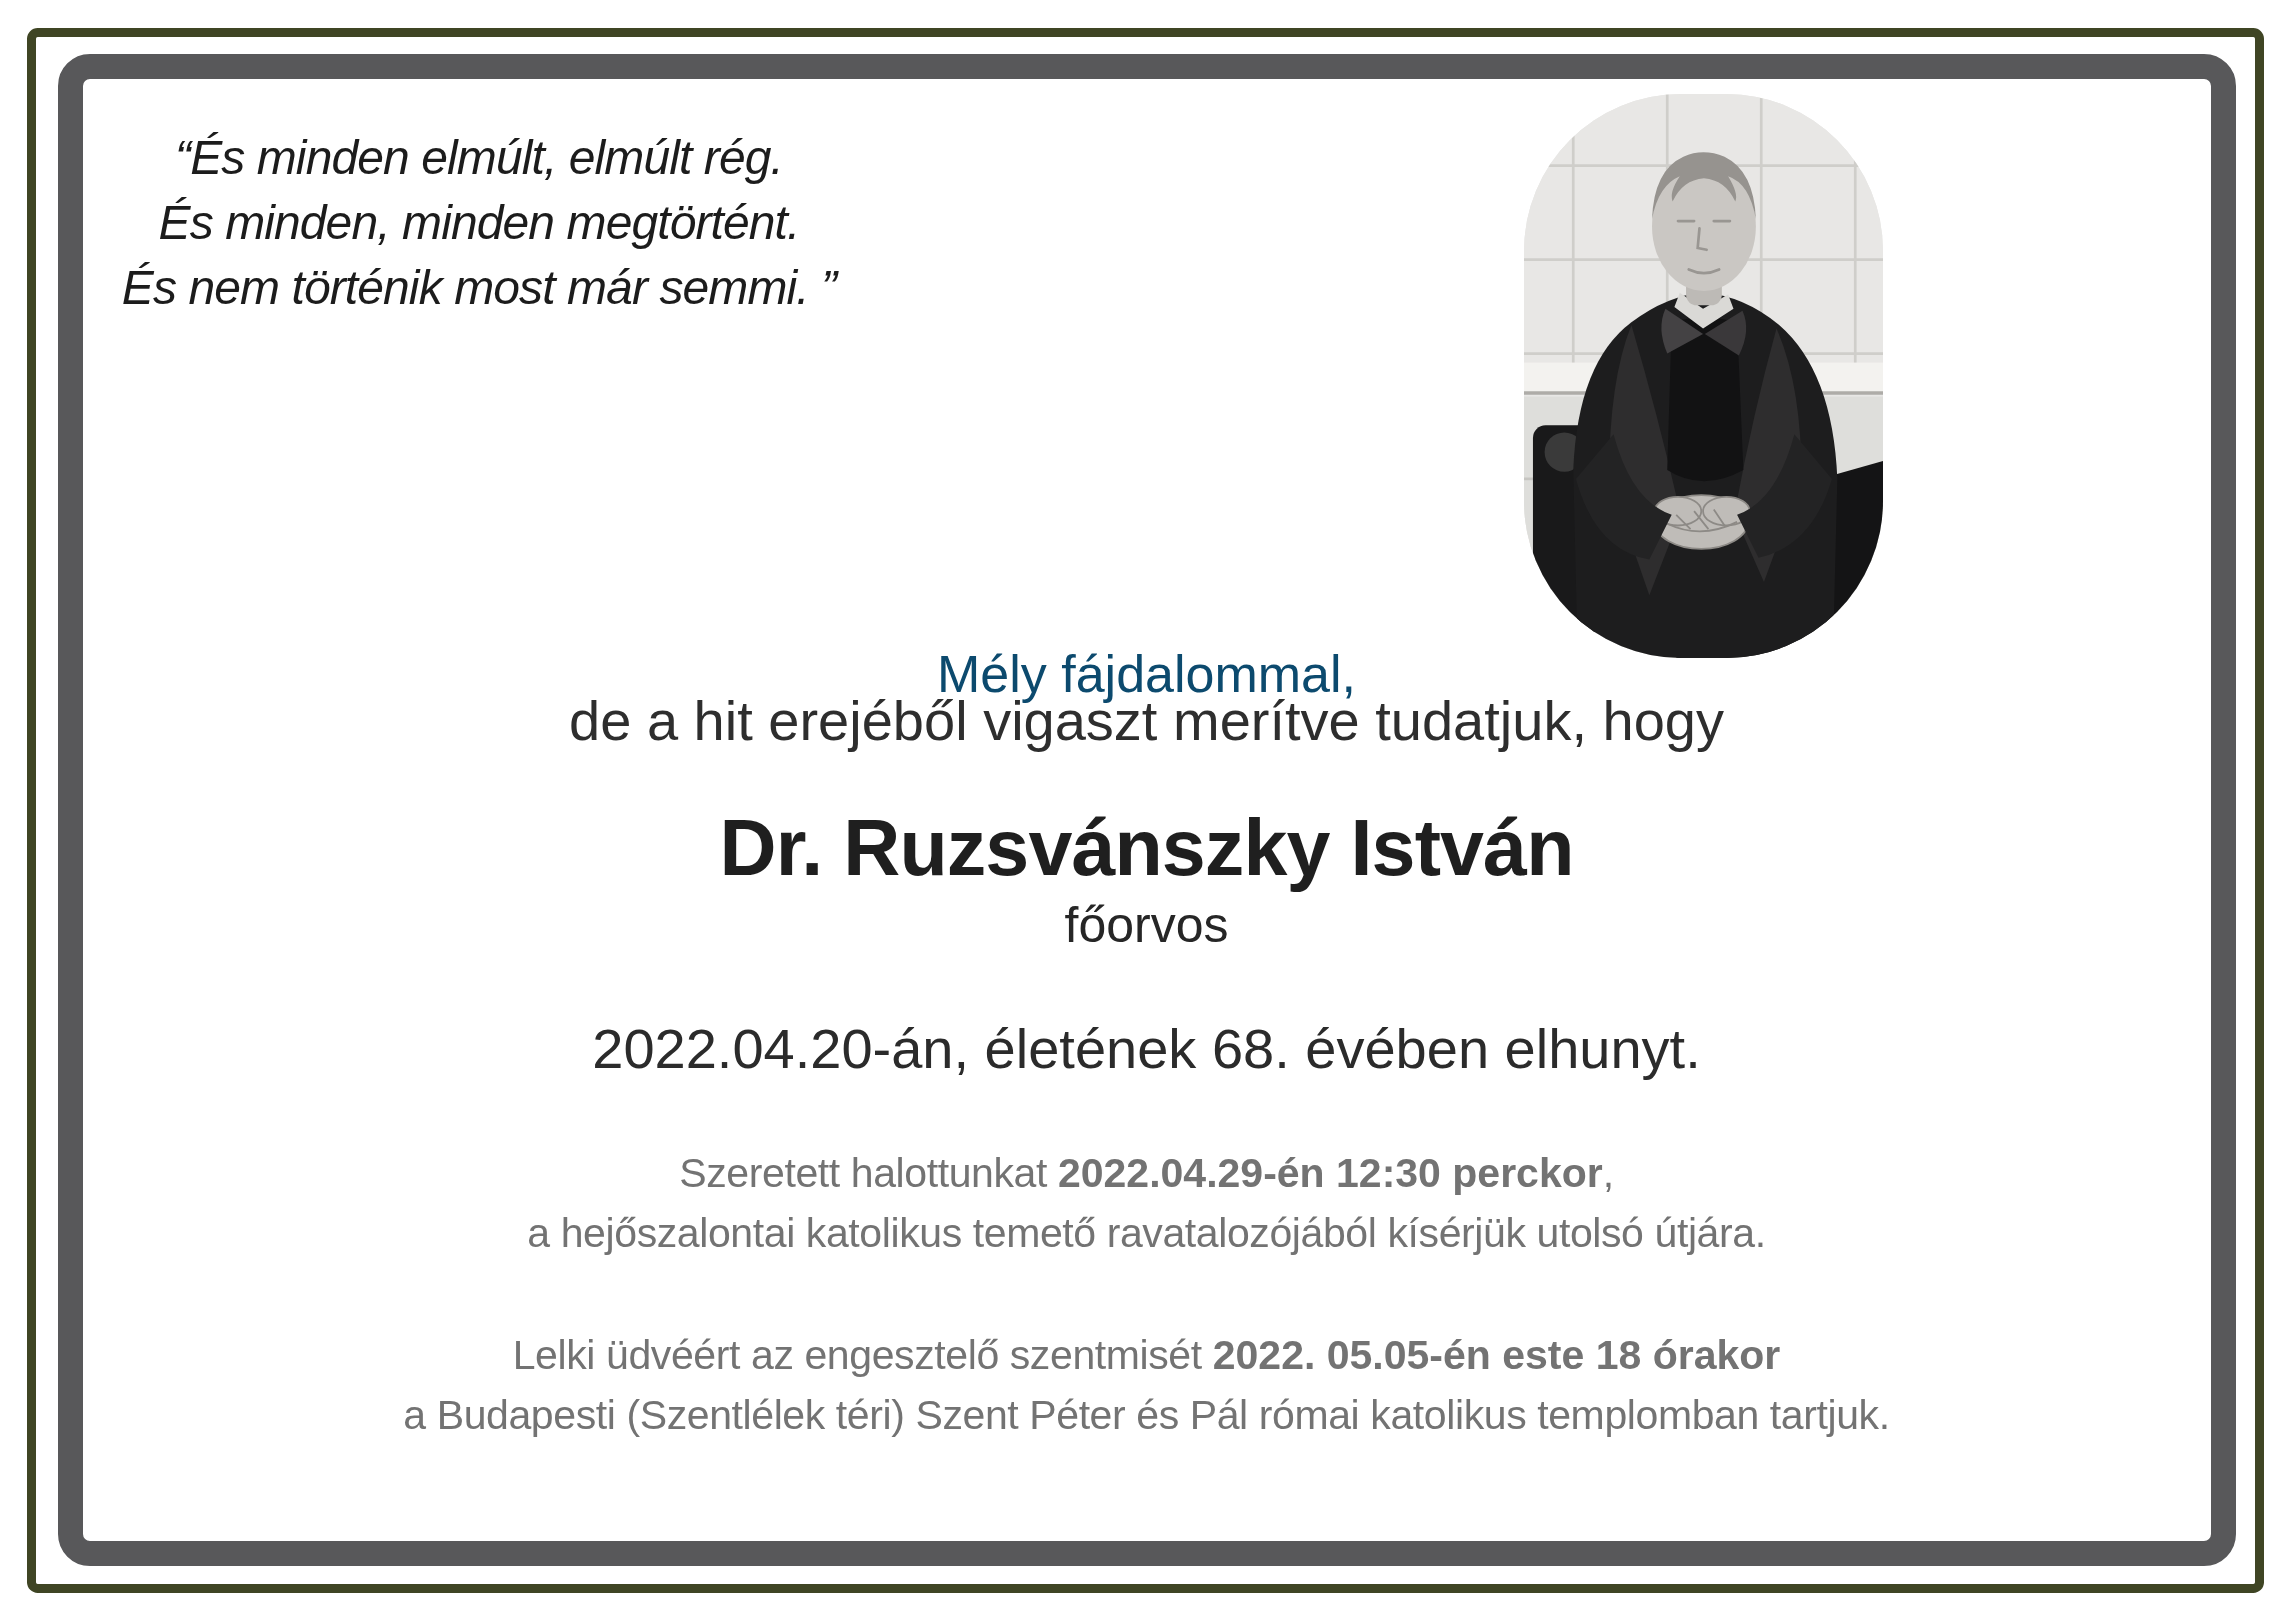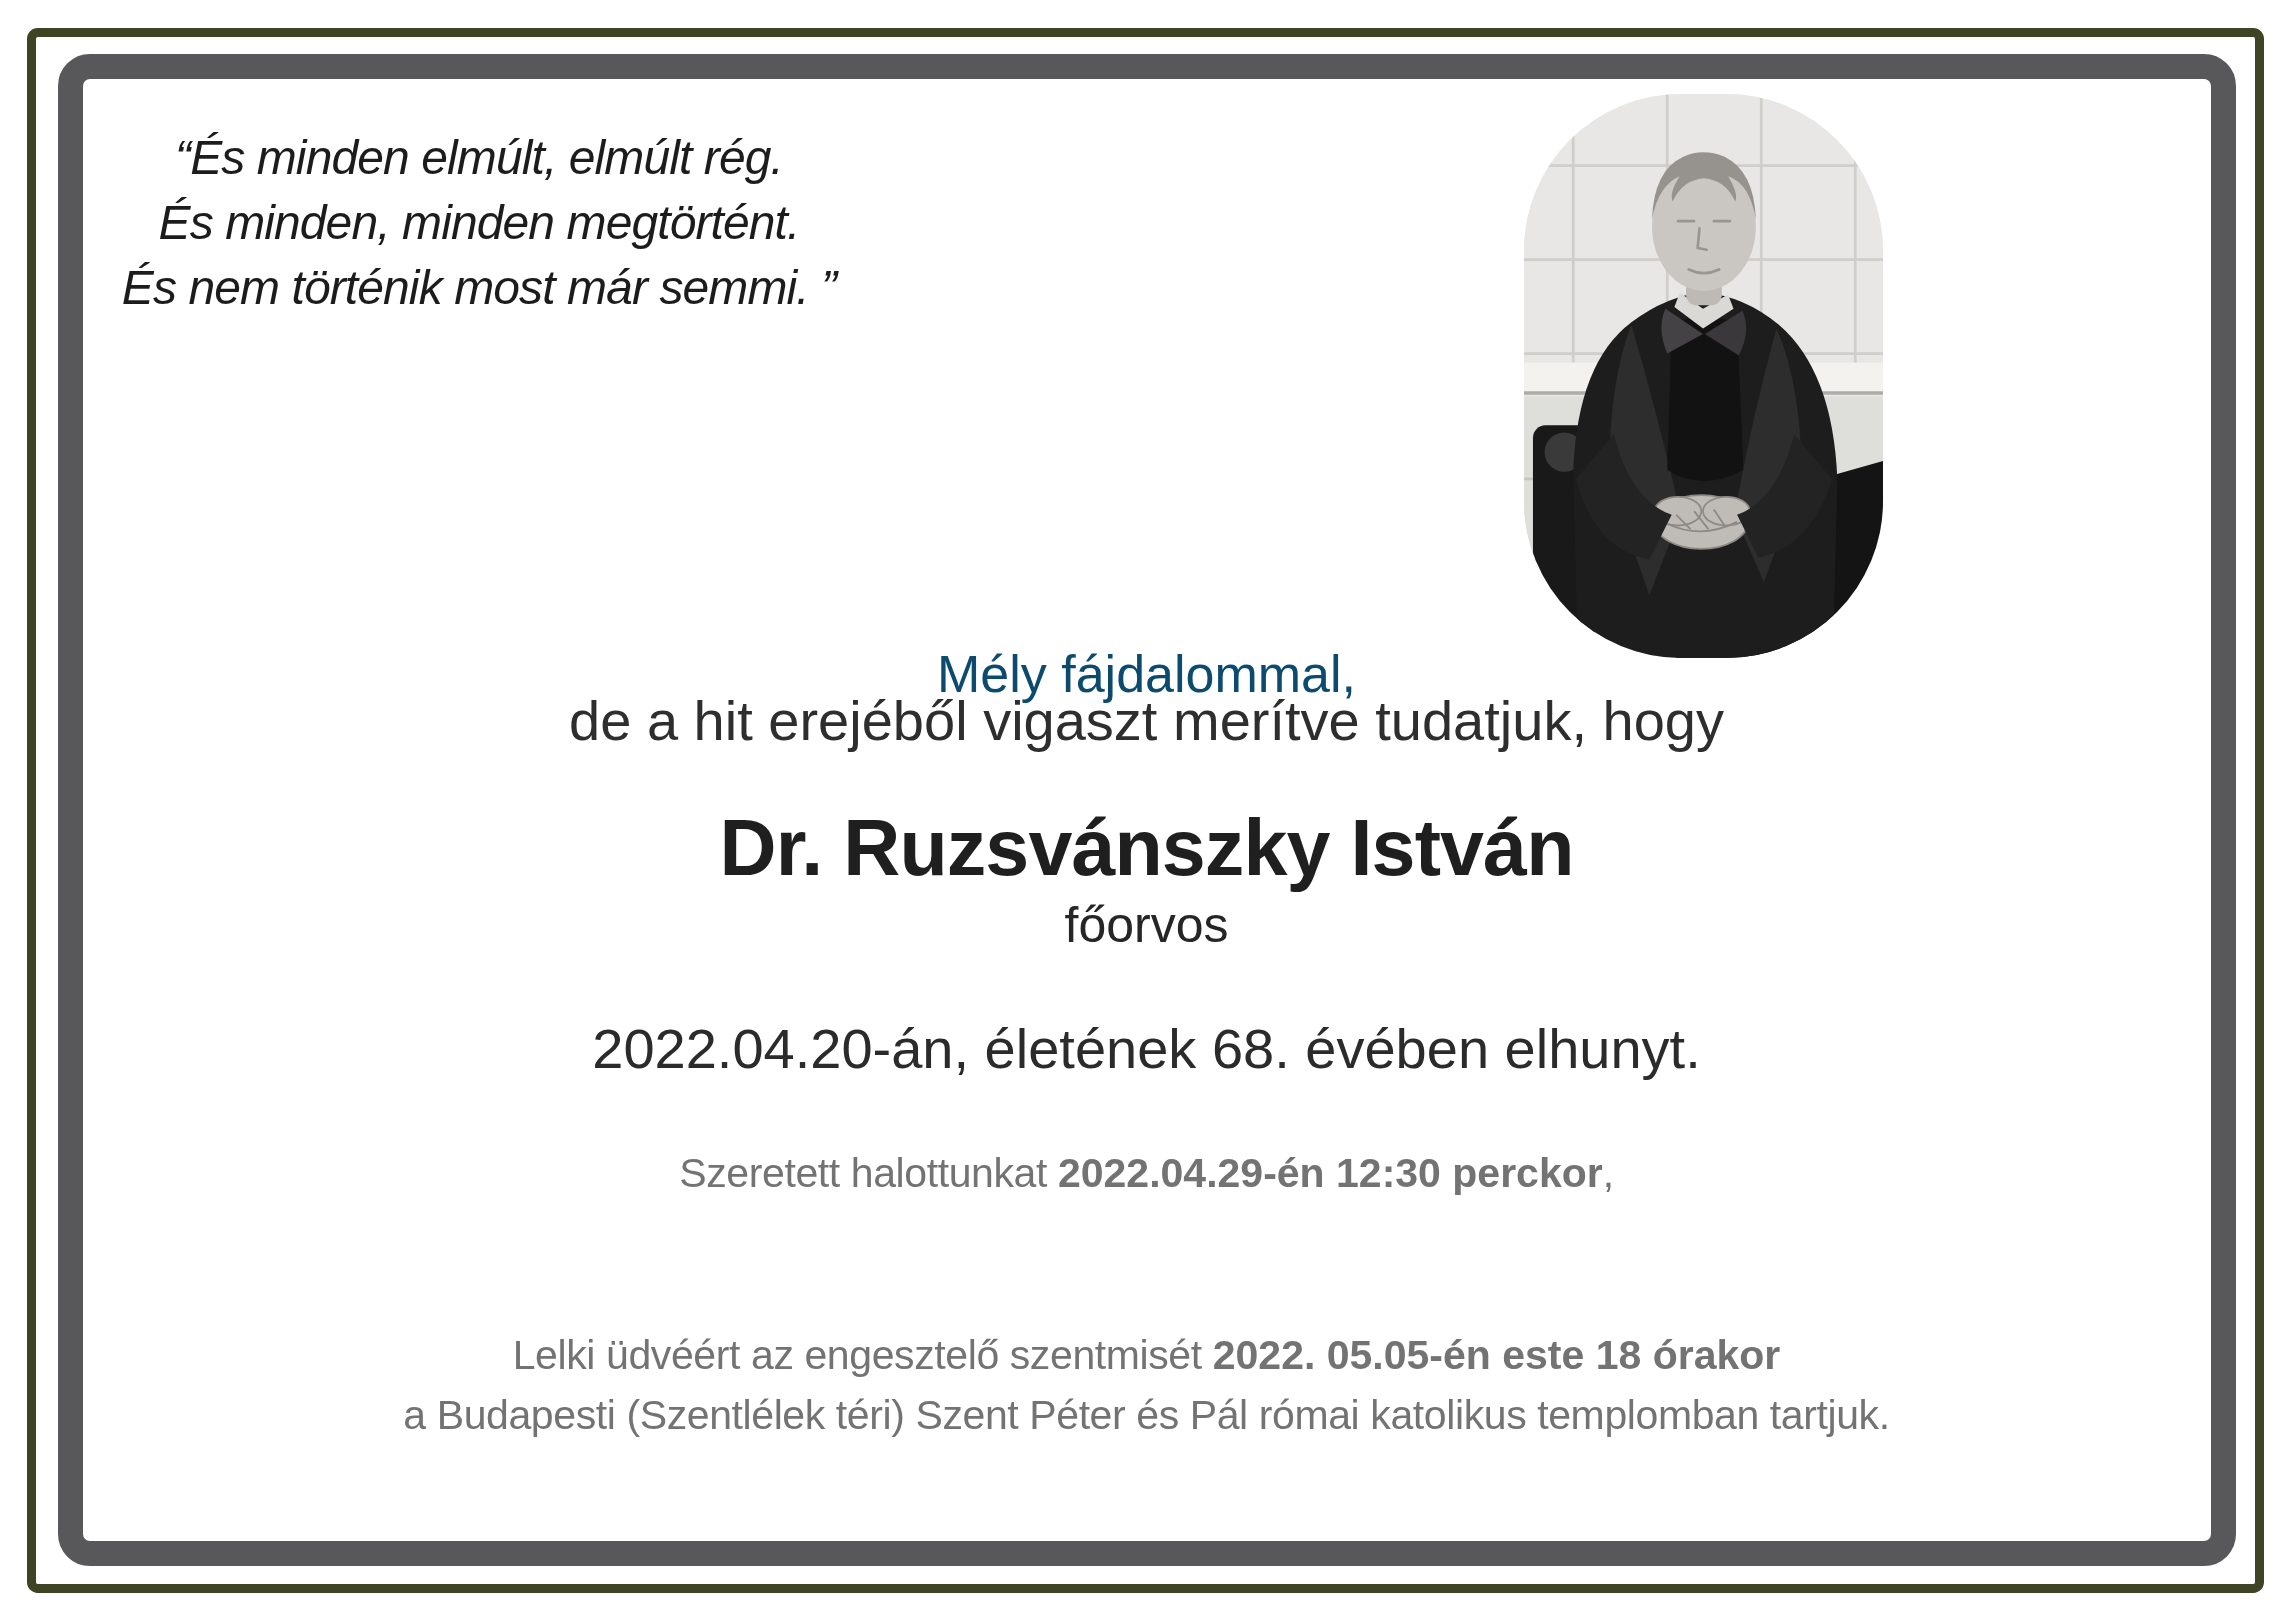--- a/index.html
+++ b/index.html
@@ -130,20 +130,21 @@
   <div class="col intro-1">Mély fájdalommal,</div>
   <div class="col intro-2">de a hit erejéből vigaszt merítve tudatjuk, hogy</div>
 
   <h1 class="col name">Dr. Ruzsvánszky István</h1>
   <div class="col role">főorvos</div>
 
   <div class="col death">2022.04.20-án, életének 68. évében elhunyt.</div>
 
   <p class="col small funeral">
     <span>Szeretett halottunkat </span><b>2022.04.29-én 12:30 perckor</b><span>,</span><br>
+    <span>a hejőszalontai katolikus temető ravatalozójából kísérjük utolsó útjára.</span>
   </p>
 
   <p class="col small mass">
     <span>Lelki üdvéért az engesztelő szentmisét </span><b>2022. 05.05-én este 18 órakor</b><br>
     <span>a Budapesti (Szentlélek téri) Szent Péter és Pál római katolikus templomban tartjuk.</span>
   </p>
 
 </div>
 
 

